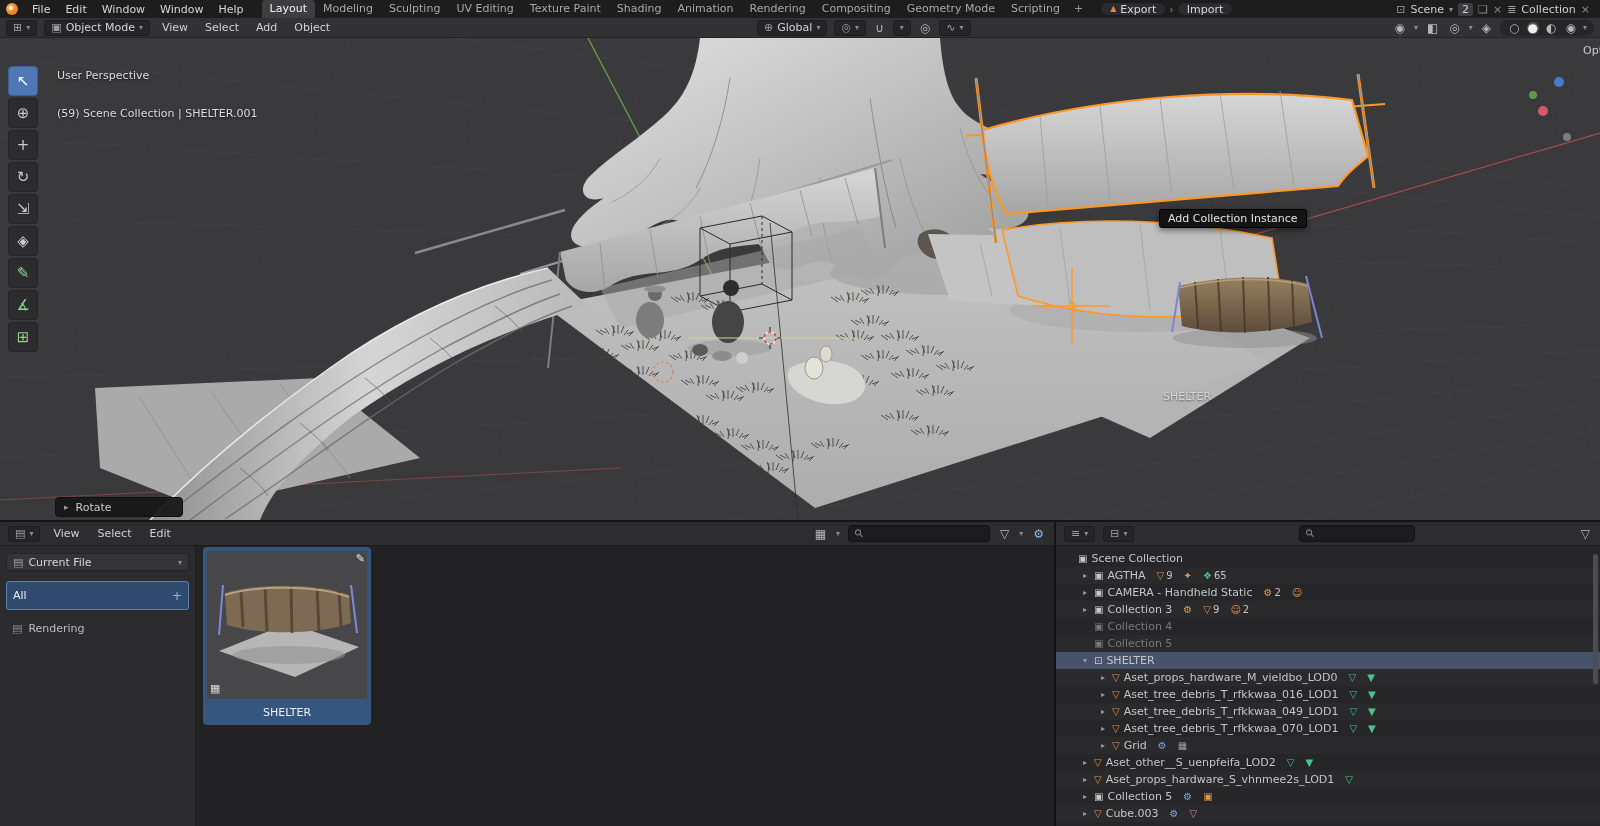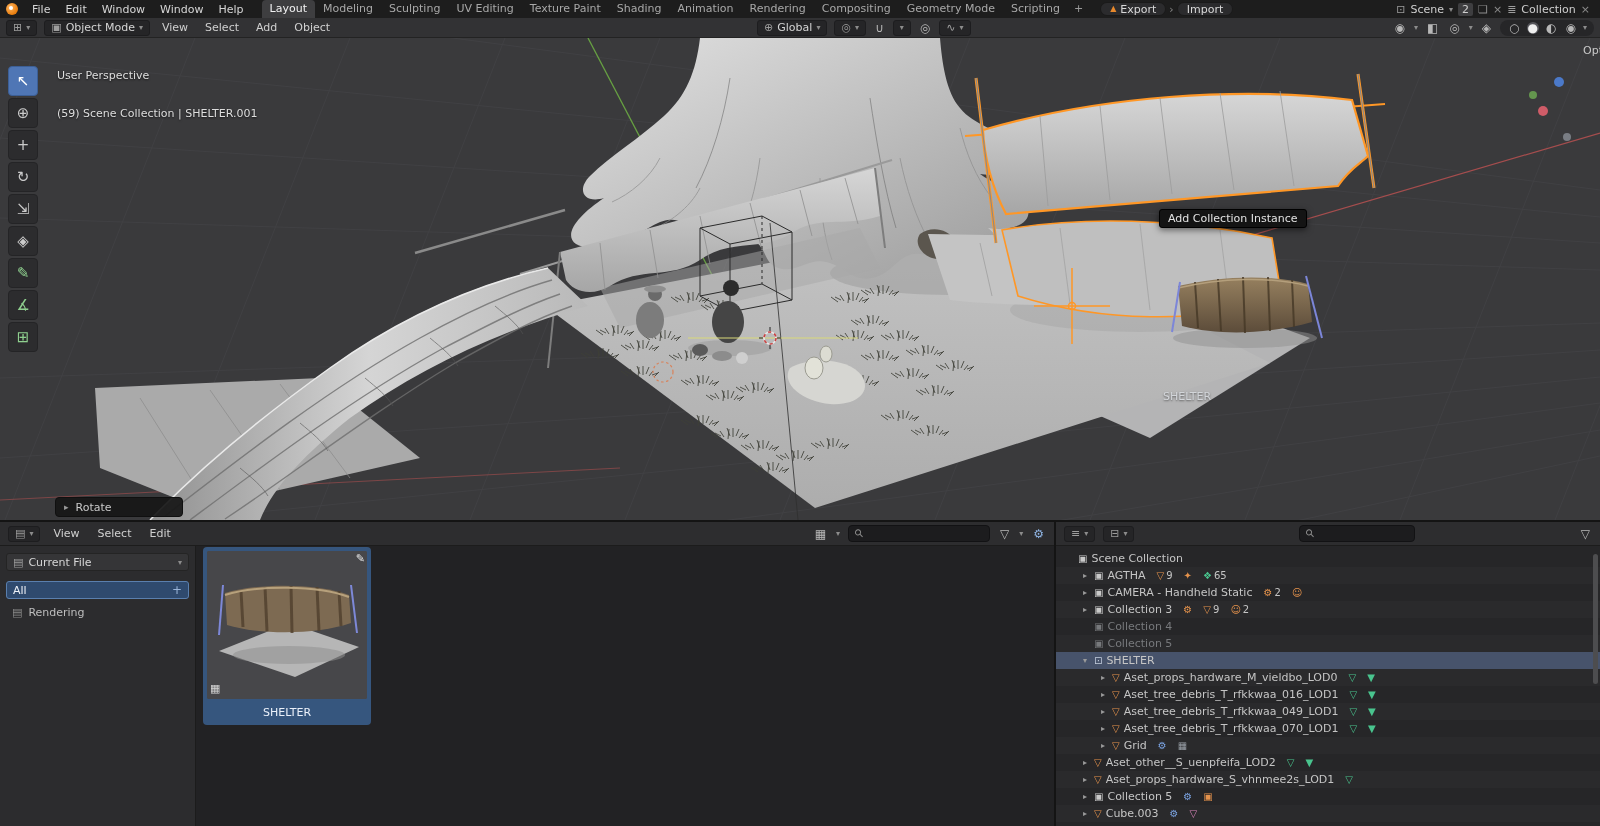--- a/index.html
+++ b/index.html
@@ -63,21 +63,21 @@
   .panel-hdr { height:24px; background:#2d2d2f; display:flex; align-items:center; gap:8px; padding:0 8px; border-bottom:1px solid #1c1c1c; }
   .searchbox { display:flex; align-items:center; gap:5px; background:#1c1c1e; border:1px solid #121214;
                border-radius:4px; height:17px; padding:0 6px; }
   .searchbox input { background:transparent; border:0; outline:0; color:#ddd; font:inherit; width:100%; }
   .search-glyph { display:inline-block; transform:rotate(-45deg); color:#8a8a8a; font-size:11px; }
 
   .asset-side { position:absolute; top:24px; left:0; width:196px; bottom:0; background:#2c2c2e; border-right:1px solid #1c1c1c; padding:7px 6px; }
   .src-select { display:flex; align-items:center; gap:5px; background:#353537; border:1px solid #242424;
                 border-radius:3px; height:18px; padding:0 6px; color:#d6d6d6; }
   .src-select .chev { margin-left:auto; }
-  .cat-row { display:flex; align-items:center; gap:6px; height:18px; padding:0 6px; border-radius:3px; color:#bdbdbd; margin-top:4px; }
+  .cat-row { display:flex; align-items:center; gap:6px; height:29px; padding:0 6px; border-radius:3px; color:#bdbdbd; margin-top:4px; }
   .cat-row.sel { background:#2f4a6e; border:1px solid #5a7fae; color:#eef2f8; }
   .cat-row .plus { margin-left:auto; color:#9ab4d8; font-size:12px; }
   .asset-main { position:absolute; top:24px; left:197px; right:0; bottom:0; background:#222224; }
   .asset-card { position:absolute; left:6px; top:1px; width:168px; height:178px; background:#36567e; border-radius:4px; }
   .asset-thumb { position:absolute; left:4px; top:4px; right:4px; bottom:26px; background:#48484a; border-radius:2px; overflow:hidden; }
   .asset-card .edit-ic { position:absolute; top:5px; right:6px; color:#e6e6e6; font-size:11px; z-index:2; }
   .asset-card .badge-ic { position:absolute; left:7px; bottom:30px; color:#d6d6d6; font-size:11px; z-index:2; }
   .asset-card .card-label { position:absolute; left:0; right:0; bottom:0; height:26px; display:flex; align-items:center;
                             justify-content:center; color:#eaf0fa; }
 

